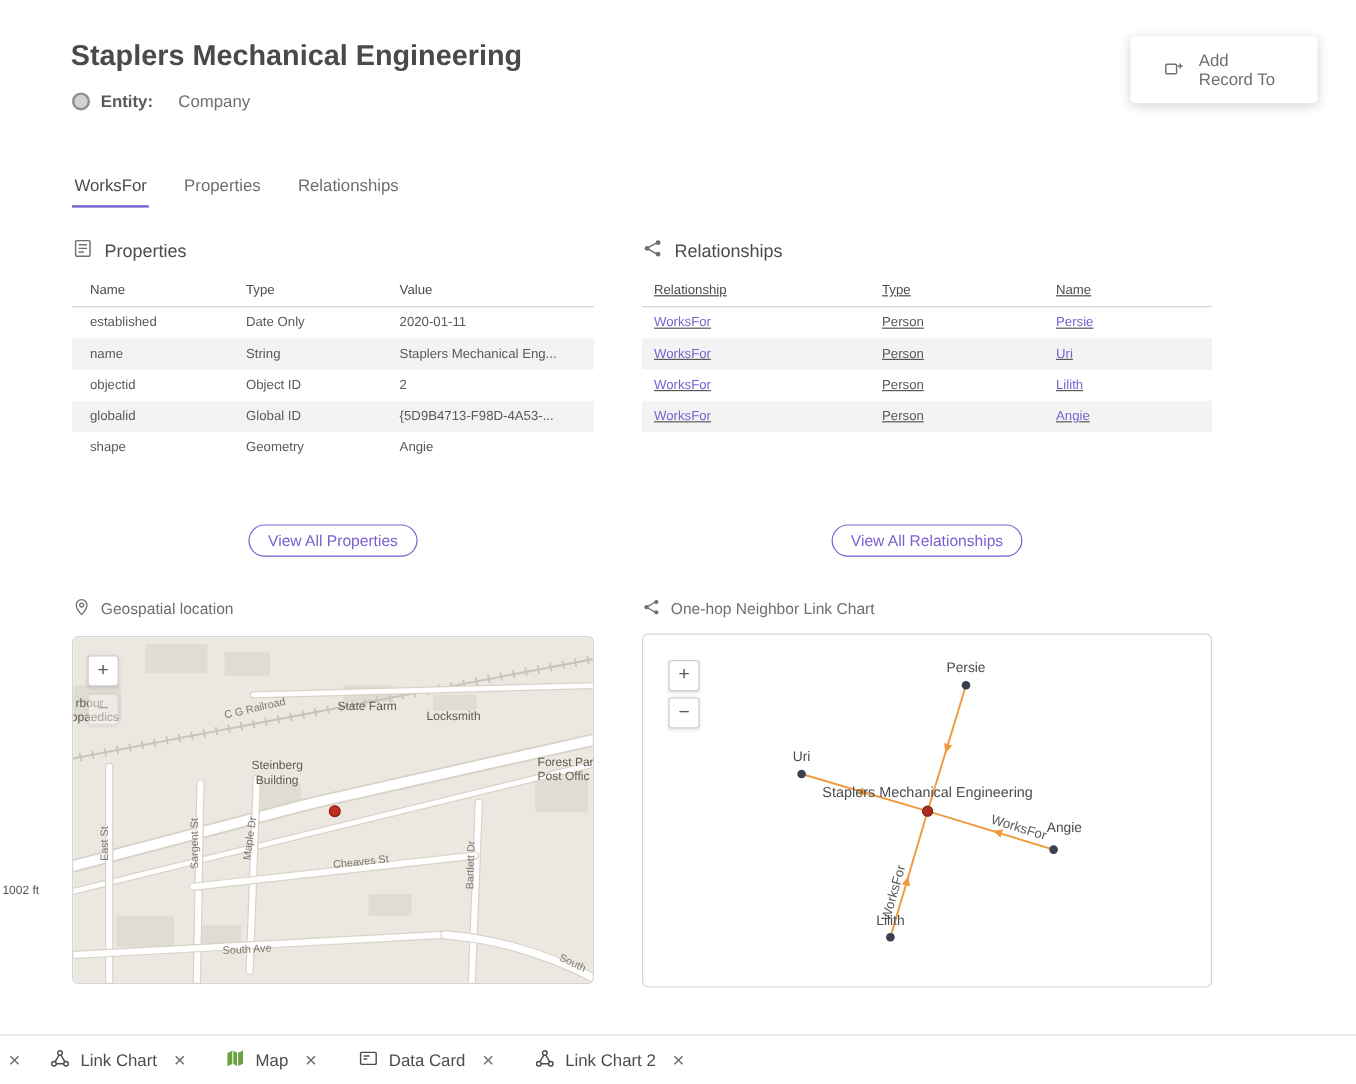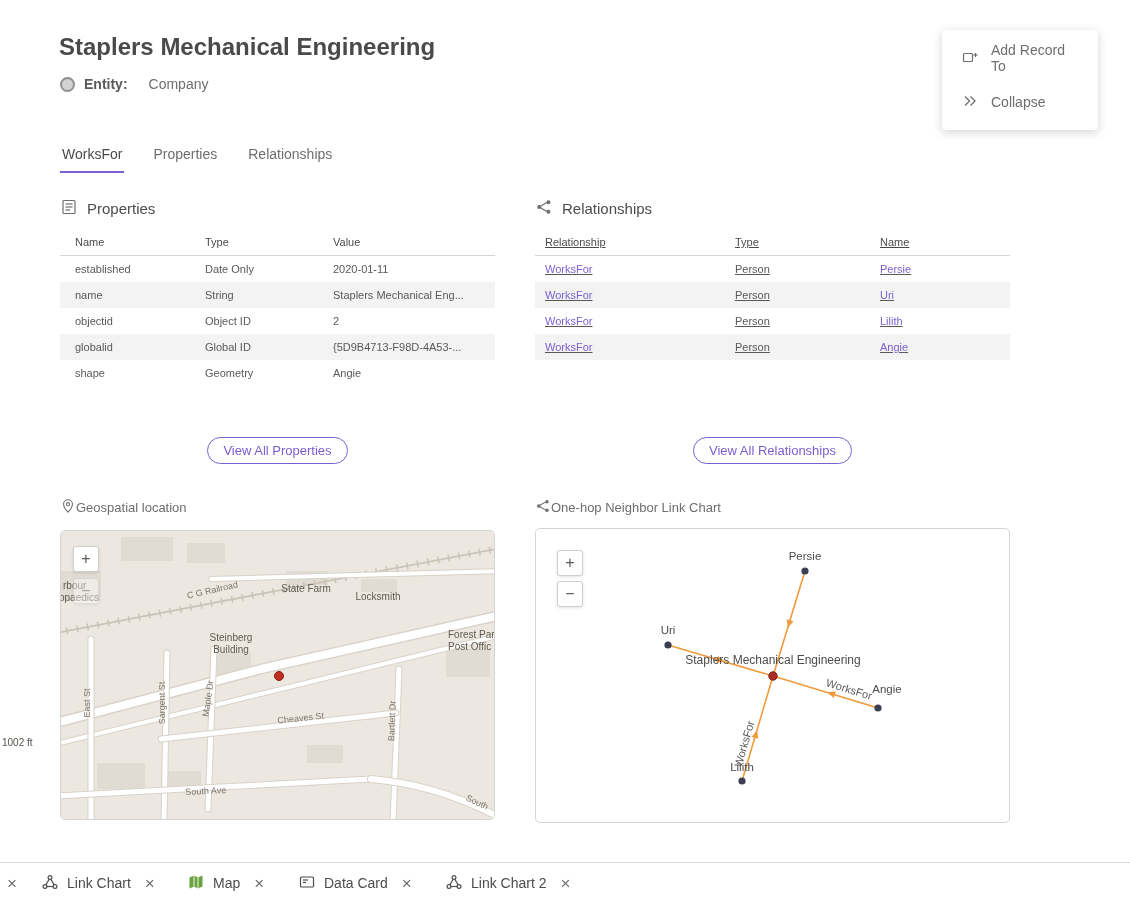--- a/index.html
+++ b/index.html
@@ -6,30 +6,30 @@
   body { font-family:"Liberation Sans", sans-serif; background:#fff; }
   .page { position:relative; width:1130px; height:903px; background:#fff; overflow:hidden; }
   .abs { position:absolute; }
 
   .title { left:59px; top:33px; font-size:24px; font-weight:600; color:#4a4a4a; }
   .entity-row { left:60px; top:76px; display:flex; align-items:center; gap:9px; font-size:14px; color:#6e6e6e; }
   .entity-swatch { width:15px; height:15px; border-radius:50%; background:#d2d2d2; border:2px solid #8f8f8f; }
   .entity-label { font-weight:bold; color:#595959; margin-right:12px; }
 
   .menu-card { left:942px; top:30px; width:156px; background:#fff; border-radius:4px;
-               box-shadow:0 2px 10px rgba(0,0,0,0.18); padding:6px 4px; }
+               box-shadow:0 2px 10px rgba(0,0,0,0.18); padding:6px 12px; }
   .menu-item { display:flex; align-items:center; gap:12px; height:44px; padding:0 15px;
                font-size:14px; color:#6e6e6e; cursor:default; }
 
   .tabs { left:60px; top:142px; display:flex; gap:27px; }
   .tab { font-size:14px; color:#6e6e6e; padding:4px 2px 9px 2px; border-bottom:2px solid transparent; }
   .tab.active { color:#4a4a4a; border-bottom-color:#7a5fd0; }
 
   .section-title { display:flex; align-items:center; gap:9px; font-size:15px; color:#4c4c4c; }
-  .sub-title { display:flex; align-items:center; font-size:13px; color:#6e6e6e; }
+  .sub-title { display:flex; align-items:center; gap:8px; font-size:13px; color:#6e6e6e; }
 
   .tbl { font-size:11px; color:#595959; }
   .tbl-head { display:grid; border-bottom:1px solid #d6d6d6; height:27px; align-items:center; color:#4c4c4c; }
   .tbl-row { display:grid; height:26px; align-items:center; }
   .tbl-row.alt { background:#f3f3f3; }
   .props .tbl-head, .props .tbl-row { grid-template-columns:130px 128px 1fr; }
   .rels  .tbl-head, .rels  .tbl-row { grid-template-columns:190px 145px 1fr;text-decoration:underline; }
   .props .cell { padding-left:15px; white-space:nowrap; overflow:hidden; }
   .rels  .cell { padding-left:10px; white-space:nowrap; overflow:hidden; }
   .link { color:#7a5fd0; }
@@ -71,29 +71,20 @@
   <div class="abs menu-card">
     <div class="menu-item">
       <span>
         <svg width="18" height="18" viewBox="0 0 18 18" fill="none" stroke="#6e6e6e" stroke-width="1.2">
           <rect x="2.5" y="5.5" width="9" height="8" rx="1"></rect>
           <line x1="12.5" y1="7" x2="16.5" y2="7"></line>
           <line x1="14.5" y1="5" x2="14.5" y2="9"></line>
         </svg>
       </span>
       <span>Add Record To</span>
-    </div>
-    <div class="menu-item">
-      <span>
-        <svg width="18" height="18" viewBox="0 0 18 18" fill="none" stroke="#6e6e6e" stroke-width="1.3">
-          <path d="M4 4.5 l4.5 4.5 -4.5 4.5"></path>
-          <path d="M9.5 4.5 l4.5 4.5 -4.5 4.5"></path>
-        </svg>
-      </span>
-      <span>Collapse</span>
     </div>
   </div>
 
   <div class="abs tabs">
     <div class="tab active">WorksFor</div>
     <div class="tab">Properties</div>
     <div class="tab">Relationships</div>
   </div>
 
   <div class="abs section-title" style="left:60px; top:198px;">

